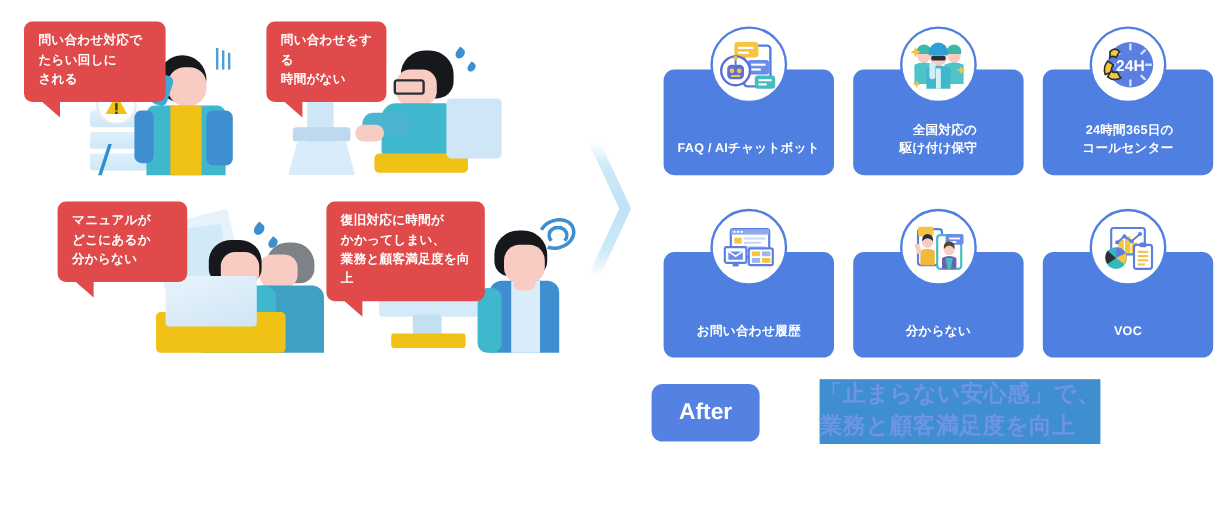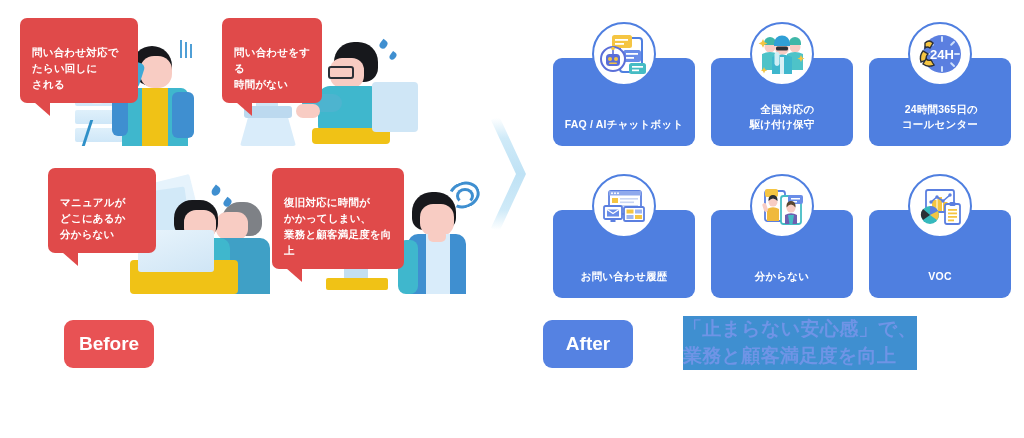--- a/index.html
+++ b/index.html
@@ -12,21 +12,21 @@
   }
   .stage{position:relative;width:1024px;height:438px;}
 
   
   .scene{position:absolute;}
   .bubble{
     position:absolute;
     background:#e04a4a;
     color:#ffffff;
     border-radius:7px;
-    padding:27px 11px 10px 12px;
+    padding:9px 11px 10px 12px;
     font-size:10.5px;
     line-height:1.52;
     font-weight:700;
     letter-spacing:.2px;
     z-index:6;
     white-space:pre-line;
     box-sizing:border-box;
   }
   .bubble:after{
     content:"";
@@ -397,21 +397,20 @@
           <path d="M18 37 L18 28 A9 9 0 0 1 26 33 z" fill="#5b7fe0"></path>
           <path d="M18 37 L26 33 A9 9 0 0 1 25 42 z" fill="#f5c542"></path>
           <path d="M18 37 L11 42 A9 9 0 0 1 11 31 z" fill="#2b2f36"></path>
         </svg>
       </div>
       <div class="card-label">VOC</div>
     </div>
   </div>
 
   <div class="legend" style="left:64px;top:320px;">
-    <div class="pill before">Before</div>
   </div>
 
   <div class="legend" style="left:543px;top:320px;gap:36px;">
     <div class="pill after">After</div>
     <div class="legend-text blue" style="margin-left:14px;margin-top:-4px;">「止まらない安心感」で、
 業務と顧客満足度を向上</div>
   </div>
 
 </div>
 

